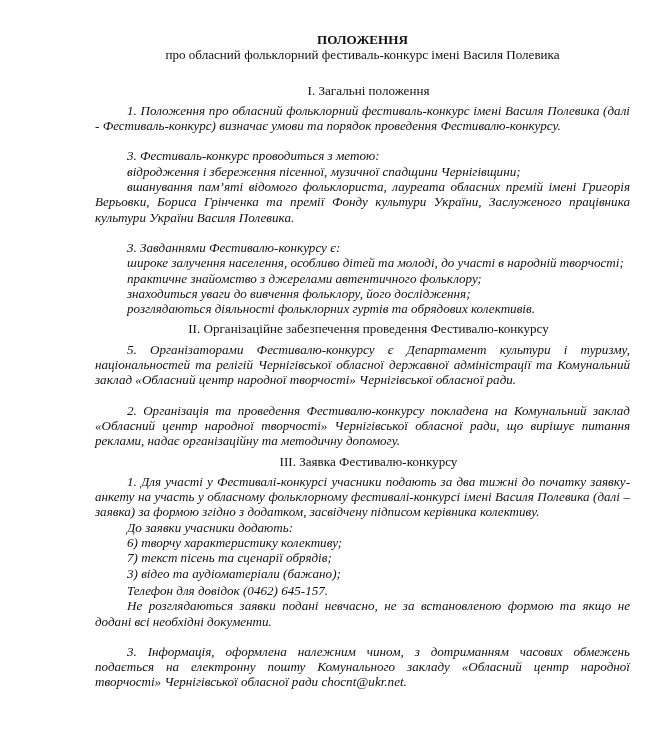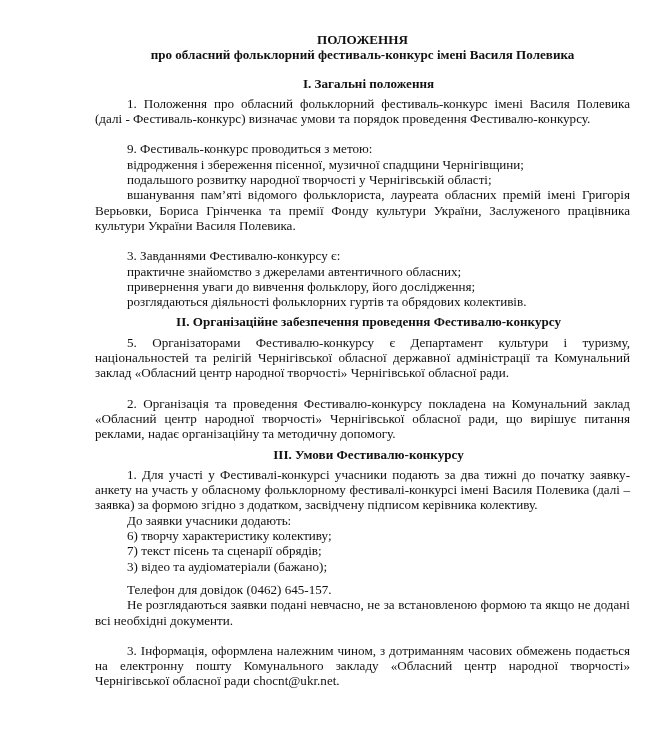--- a/index.html
+++ b/index.html
@@ -24,93 +24,94 @@
       line-height: 15.3px;
     }
     .title {
       text-align: center;
       font-weight: bold;
       margin: 0;
       font-family: Liberation Serif, serif;
     }
     .subtitle {
       text-align: center;
-      font-weight: bold;
-      margin: 0 0 13px 0;
+      font-weight: normal;
+      margin: 0 0 20px 0;
     }
     .section-heading {
       text-align: center;
-      font-weight: bold;
+      font-weight: normal;
       margin: 0 0 5px 0;
       padding-left: 12px;
     }
     .para {
       margin: 0;
       text-align: justify;
       text-indent: 32px;
     }
     .line {
       margin: 0;
       padding-left: 32px;
       text-align: justify;
     }
     .block {
       margin-bottom: 15px;
+      font-style: italic;
     }
     .block.tight {
       margin-bottom: 5px;
     }
     .block.none {
-      margin-bottom: 8px;
+      margin-bottom: 2px;
     }
   </style>
 </head>
 <body>
 
 <div class="page">
 
   <p class="title">ПОЛОЖЕННЯ</p>
   <p class="subtitle">про обласний фольклорний фестиваль-конкурс імені Василя Полевика</p>
 
   <div>
     <p class="section-heading">I. Загальні положення</p>
 
     <div class="block">
       <p class="para">1. Положення про обласний фольклорний фестиваль-конкурс імені Василя Полевика (далі - Фестиваль-конкурс) визначає умови та порядок проведення Фестивалю-конкурсу.</p>
     </div>
 
     <div class="block">
-      <p class="line">9. Фестиваль-конкурс проводиться з метою:</p>
+      <p class="line">3. Фестиваль-конкурс проводиться з метою:</p>
       <p class="line">відродження і збереження пісенної, музичної спадщини Чернігівщини;</p>
-      <p class="line">подальшого розвитку народної творчості у Чернігівській області;</p>
       <p class="para">вшанування пам’яті відомого фольклориста, лауреата обласних премій імені Григорія Верьовки, Бориса Грінченка та премії Фонду культури України, Заслуженого працівника культури України Василя Полевика.</p>
     </div>
 
     <div class="block tight">
       <p class="line">3. Завданнями Фестивалю-конкурсу є:</p>
-      <p class="line">практичне знайомство з джерелами автентичного обласних;</p>
-      <p class="line">привернення уваги до вивчення фольклору, його дослідження;</p>
+      <p class="line">широке залучення населення, особливо дітей та молоді, до участі в народній творчості;</p>
+      <p class="line">практичне знайомство з джерелами автентичного фольклору;</p>
+      <p class="line">знаходиться уваги до вивчення фольклору, його дослідження;</p>
       <p class="line">розглядаються діяльності фольклорних гуртів та обрядових колективів.</p>
     </div>
   </div>
 
   <div>
     <p class="section-heading">II. Організаційне забезпечення проведення Фестивалю-конкурсу</p>
 
     <div class="block">
       <p class="para">5. Організаторами Фестивалю-конкурсу є Департамент культури і туризму, національностей та релігій Чернігівської обласної державної адміністрації та Комунальний заклад «Обласний центр народної творчості» Чернігівської обласної ради.</p>
     </div>
 
     <div class="block tight">
       <p class="para">2. Організація та проведення Фестивалю-конкурсу покладена на Комунальний заклад «Обласний центр народної творчості» Чернігівської обласної ради, що вирішує питання реклами, надає організаційну та методичну допомогу.</p>
     </div>
   </div>
 
   <div>
-    <p class="section-heading">III. Умови Фестивалю-конкурсу</p>
+    <p class="section-heading">III. Заявка Фестивалю-конкурсу</p>
 
     <div class="block none">
       <p class="para">1. Для участі у Фестивалі-конкурсі учасники подають за два тижні до початку заявку-анкету на участь у обласному фольклорному фестивалі-конкурсі імені Василя Полевика (далі – заявка) за формою згідно з додатком, засвідчену підписом керівника колективу.</p>
       <p class="line">До заявки учасники додають:</p>
       <p class="line">6) творчу характеристику колективу;</p>
       <p class="line">7) текст пісень та сценарії обрядів;</p>
       <p class="line">3) відео та аудіоматеріали (бажано);</p>
     </div>
 
     <div class="block">

